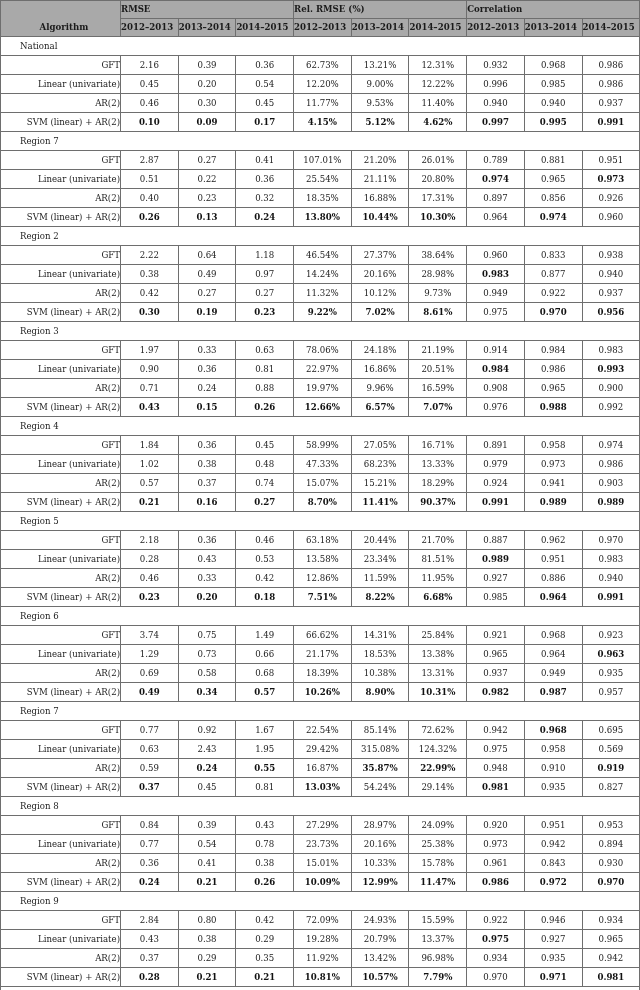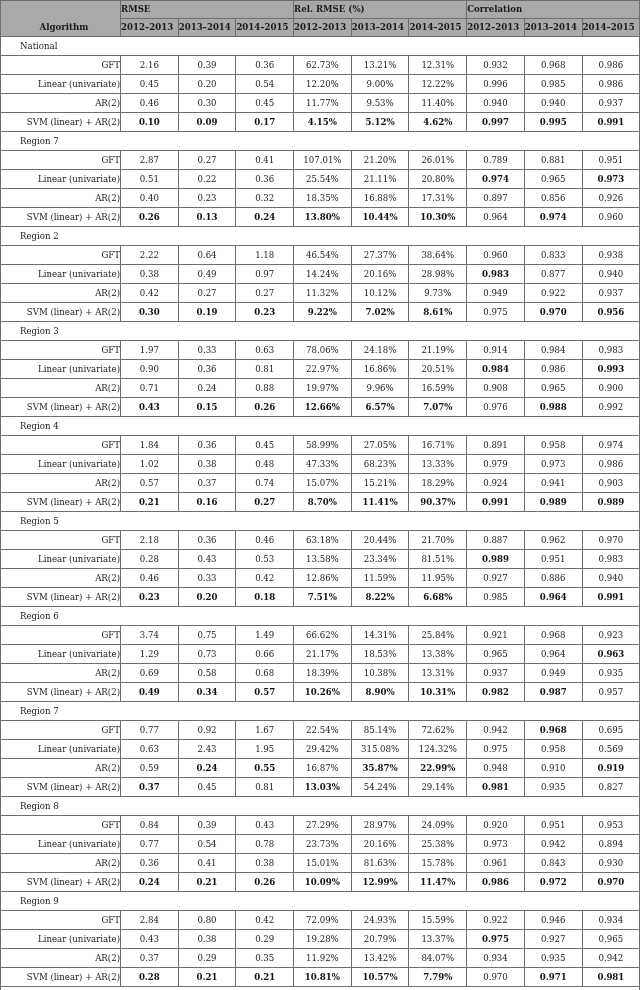--- a/index.html
+++ b/index.html
@@ -487,21 +487,21 @@
         <td class="num">0.973</td>
         <td class="num">0.942</td>
         <td class="num">0.894</td>
       </tr>
       <tr>
         <td class="name">AR(2)</td>
         <td class="num">0.36</td>
         <td class="num">0.41</td>
         <td class="num">0.38</td>
         <td class="num">15.01%</td>
-        <td class="num">81.63%</td>
+        <td class="num">10.33%</td>
         <td class="num">15.78%</td>
         <td class="num">0.961</td>
         <td class="num">0.843</td>
         <td class="num">0.930</td>
       </tr>
       <tr>
         <td class="name">SVM (linear) + AR(2)</td>
         <td class="num b">0.24</td>
         <td class="num b">0.21</td>
         <td class="num b">0.26</td>
@@ -539,21 +539,21 @@
         <td class="num">0.927</td>
         <td class="num">0.965</td>
       </tr>
       <tr>
         <td class="name">AR(2)</td>
         <td class="num">0.37</td>
         <td class="num">0.29</td>
         <td class="num">0.35</td>
         <td class="num">11.92%</td>
         <td class="num">13.42%</td>
-        <td class="num">84.07%</td>
+        <td class="num">96.98%</td>
         <td class="num">0.934</td>
         <td class="num">0.935</td>
         <td class="num">0.942</td>
       </tr>
       <tr>
         <td class="name">SVM (linear) + AR(2)</td>
         <td class="num b">0.28</td>
         <td class="num b">0.21</td>
         <td class="num b">0.21</td>
         <td class="num b">10.81%</td>

